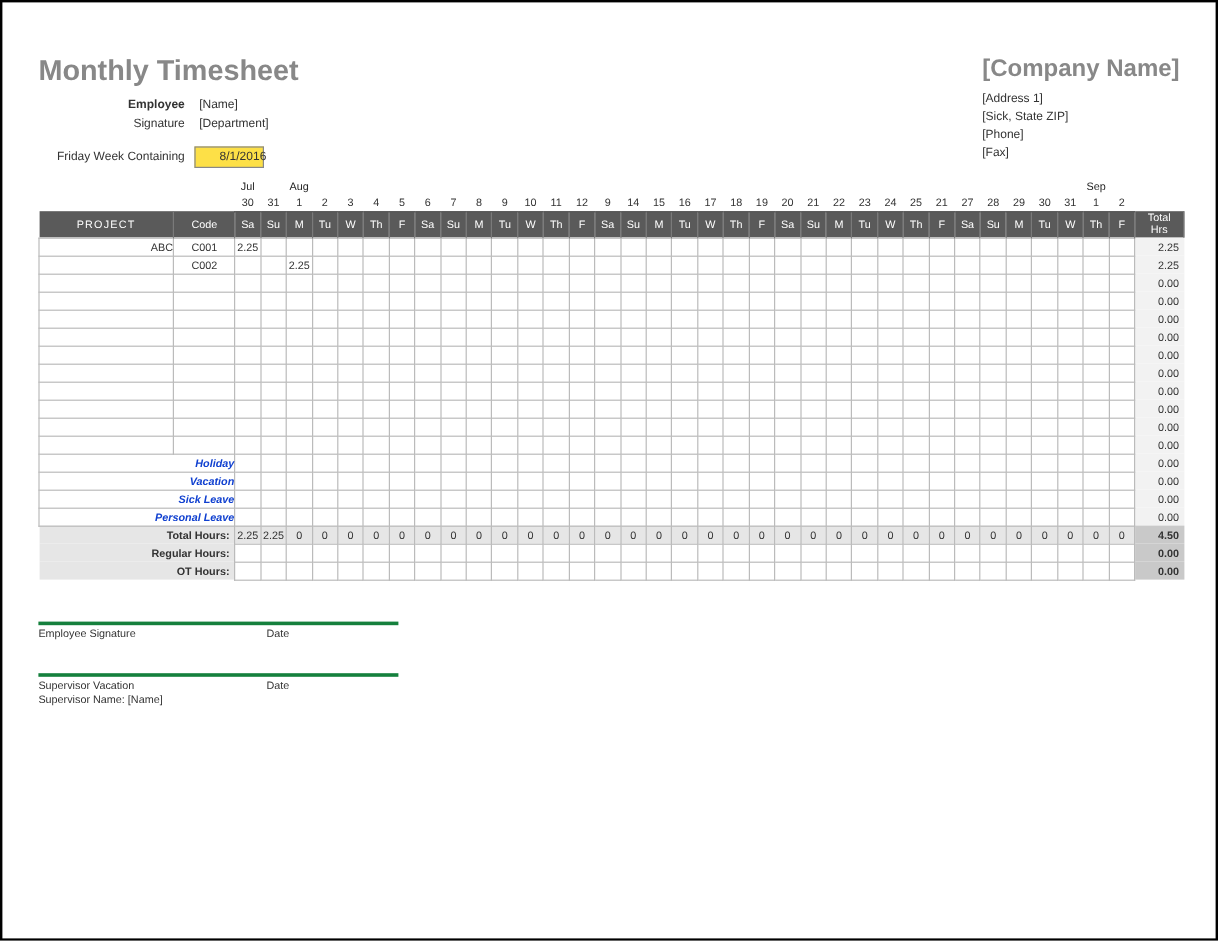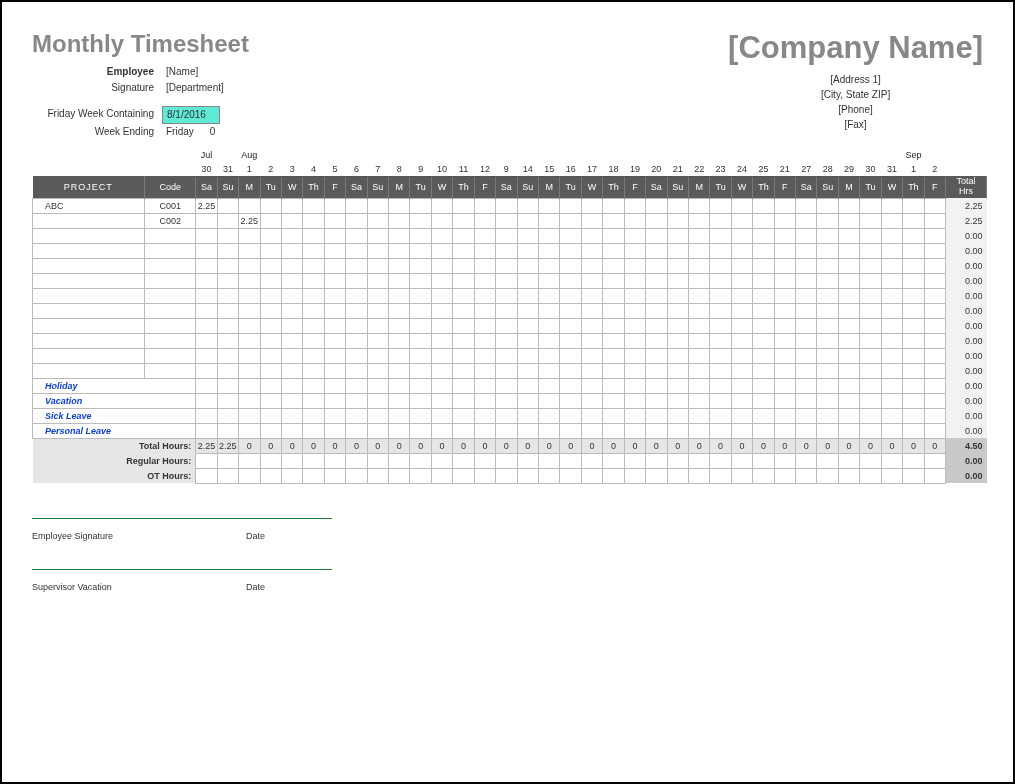--- a/index.html
+++ b/index.html
@@ -1,49 +1,49 @@
 <!DOCTYPE html>
 <html><head>
 <meta charset="utf-8">
 <style>
   * { box-sizing: border-box; }
   body { margin:0; padding:0; font-family: Arial, Helvetica, sans-serif; background:#fff; color:#333; }
   .frame { width:1015px; height:784px; border:2px solid #000; position:relative; margin:0 auto; padding:28px 30px; }
   .title { font-size:24px; font-weight:bold; color:#888; }
-  .company { font-size:31px; font-weight:bold; color:#888; text-align:right; }
-  .headrow { display:flex; justify-content:space-between; align-items:flex-start; }
-  .addr { font-size:10px; text-align:center; line-height:1.5; color:#333; margin-top:6px;}
+  .company { font-size:20px; font-weight:bold; color:#888; text-align:right; }
+  .headrow { display:flex; justify-content:space-between; align-items:flex-start;margin-top:16px; }
+  .addr { font-size:10px; text-align:left; line-height:1.5; color:#333; margin-top:6px;}
   .meta { margin-top:6px; font-size:10px; }
-  .meta-row { display:flex; line-height:1.6; }
+  .meta-row { display:flex; align-items:center; line-height:1.6; }
   .meta-label { width:130px; text-align:right; padding-right:8px; }
   .meta-label.bold { font-weight:bold; }
   .meta-val { padding-left:4px; }
-  .meta-val.box { border:1px solid #888; background:#5eead4; padding:0 4px; width:58px; display:inline-block; }
+  .meta-val.box { border:1px solid #888; background:#fde047; padding:0 20px; width:58px; display:inline-block; }
   .sheet { margin-top:8px; }
   table.ts { border-collapse:collapse; width:955px; table-layout:fixed; }
   table.ts th, table.ts td { padding:0; font-size:9px; text-align:center; }
   .monthrow td { height:14px; text-align:left; font-size:10px; color:#222; }
   .daterow td { height:14px; border-bottom:1px solid #555;}
   .daterow td.nd { border-bottom:none; }
   .hdr th { background:#5a5a5a; color:#fff; height:22px; font-weight:normal; border-right:1px solid #7a7a7a;}
   .hdr th.proj { letter-spacing:1px; }
   .hdr th.code {  }
   .hdr th.tot { font-size:9px; line-height:1.1;}
   .body td { border:1px solid #bbb; height:15px; background:#fff;}
-  .body td.proj { text-align:left; padding-left:12px; }
+  .body td.proj { text-align:right; padding-left:12px; }
   .body td.totcol { border-left:1px solid #5a5a5a; border-right:none; border-top:none; border-bottom:none; background:#f2f2f2; text-align:right; padding-right:4px;}
   .leave td.proj { color:#1040d0; font-style:italic; font-weight:bold;}
   tr.totals td { height:15px; font-size:9px;}
   tr.totals td.lbl { text-align:right; padding-right:4px; font-weight:bold; background:#e6e6e6; border:none;}
   tr.totals td.cell { border:1px solid #bbb; background:#fff;}
   tr.totals td.grand { background:#c9c9c9; text-align:right; padding-right:4px; border:none; font-weight:bold;}
   tr.totrow1 td.cell { background:#e6e6e6; }
   .note { font-size:9px; font-style:italic; margin-top:4px; }
   .sig { margin-top:34px; font-size:9px; }
-  .sigline { border-top:1px solid #15803d; width:300px; display:flex; padding-top:12px;gap:24px;}
+  .sigline { border-top:3px solid #15803d; width:300px; display:flex; padding-top:2px;}
   .sigline .l { width:190px; }
   .sigline .r {  }
   .sig .gap { height:28px; }
   .supname { font-size:9px; margin-top:2px;}
 </style>
 </head>
 <body>
 
 <div class="frame">
 
@@ -57,32 +57,27 @@
         </div>
         <div class="meta-row">
           <div class="meta-label">Signature</div>
           <div class="meta-val">[Department]</div>
         </div>
         <div style="height:10px"></div>
         <div class="meta-row">
           <div class="meta-label">Friday Week Containing</div>
           <div class="meta-val box">8/1/2016</div>
         </div>
-        <div class="meta-row">
-          <div class="meta-label">Week Ending</div>
-          <div class="meta-val">Friday</div>
-          <div class="meta-val" style="margin-left:12px">0</div>
-        </div>
       </div>
     </div>
     <div>
       <div class="company">[Company Name]</div>
       <div class="addr">
         <div>[Address 1]</div>
-        <div>[City, State ZIP]</div>
+        <div>[Sick, State ZIP]</div>
         <div>[Phone]</div>
         <div>[Fax]</div>
       </div>
     </div>
   </div>
 
   <div class="sheet">
     <table class="ts">
       <colgroup>
         <col style="width:110px">
@@ -1006,15 +1001,19 @@
   <div class="sig">
     <div class="sigline">
       <div class="l">Employee Signature</div>
       <div class="r">Date</div>
     </div>
     <div class="gap"></div>
     <div class="sigline">
       <div class="l">Supervisor Vacation</div>
       <div class="r">Date</div>
     </div>
+    <div class="supname">
+      <span>Supervisor Name:</span>
+      <span>[Name]</span>
+    </div>
   </div>
 
 </div>
 
 </body></html>

